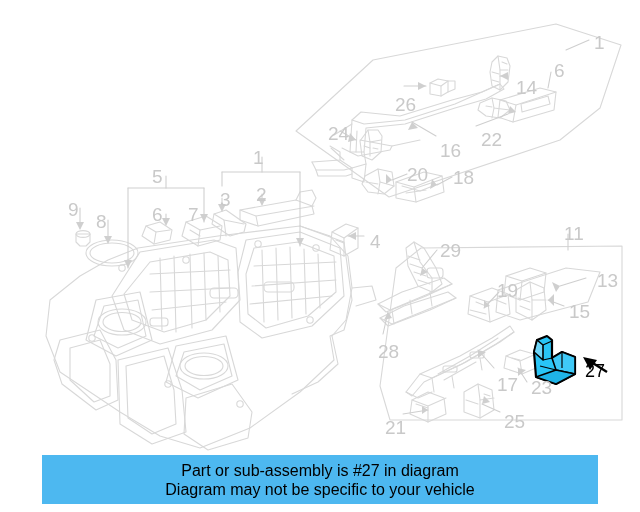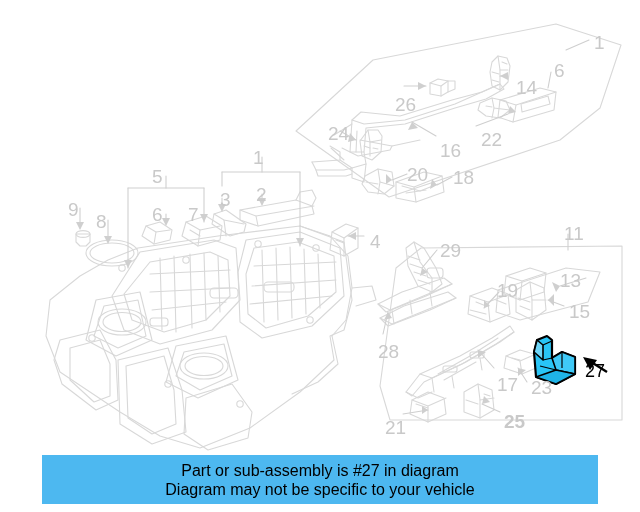--- a/index.html
+++ b/index.html
@@ -439,33 +439,33 @@
     <span class="callout-label" style="left:220px; top:190px;">3</span>
     <span class="callout-label" style="left:370px; top:232px;">4</span>
     <span class="callout-label" style="left:152px; top:167px;">5</span>
     <span class="callout-label" style="left:152px; top:205px;">6</span>
     <span class="callout-label" style="left:188px; top:205px;">7</span>
     <span class="callout-label" style="left:96px;  top:212px;">8</span>
     <span class="callout-label" style="left:68px;  top:200px;">9</span>
     <span class="callout-label" style="left:594px; top:33px;">1</span>
     <span class="callout-label" style="left:564px; top:224px;">11</span>
     <span class="callout-label" style="left:554px; top:61px;">6</span>
-    <span class="callout-label" style="left:560px; top:271px;">13</span>
+    <span class="callout-label" style="left:597px; top:271px;">13</span>
     <span class="callout-label" style="left:516px; top:66px;margin-top:12px;">14</span>
     <span class="callout-label" style="left:569px; top:302px;">15</span>
     <span class="callout-label" style="left:440px; top:141px;">16</span>
     <span class="callout-label" style="left:497px; top:375px;">17</span>
     <span class="callout-label" style="left:453px; top:168px;">18</span>
     <span class="callout-label" style="left:497px; top:281px;">19</span>
     <span class="callout-label" style="left:407px; top:165px;">20</span>
     <span class="callout-label" style="left:385px; top:418px;">21</span>
     <span class="callout-label" style="left:481px; top:130px;">22</span>
     <span class="callout-label" style="left:531px; top:378px;">23</span>
     <span class="callout-label" style="left:328px; top:124px;">24</span>
-    <span class="callout-label" style="left:504px; top:412px;font-weight:bold;">25</span>
+    <span class="callout-label" style="left:504px; top:412px;">25</span>
     <span class="callout-label" style="left:395px; top:80px;margin-top:15px;">26</span>
     <span class="callout-label highlighted" style="left:585px; top:362px;">27</span>
     <span class="callout-label" style="left:378px; top:342px;">28</span>
     <span class="callout-label" style="left:440px; top:241px;">29</span>
   </div>
 
   <div id="banner">
     <div class="banner-line">Part or sub-assembly is #27 in diagram</div>
     <div class="banner-line">Diagram may not be specific to your vehicle</div>
   </div>

